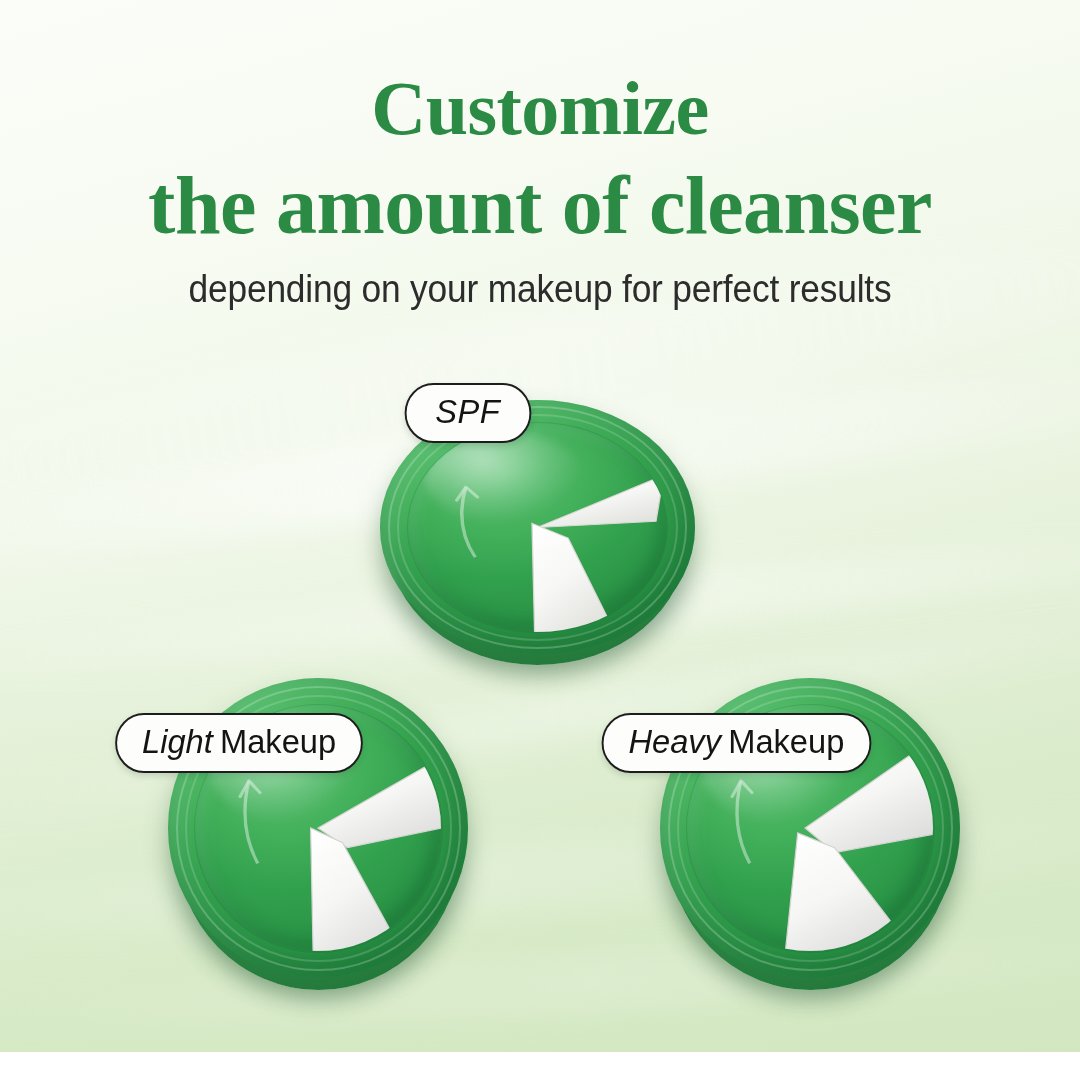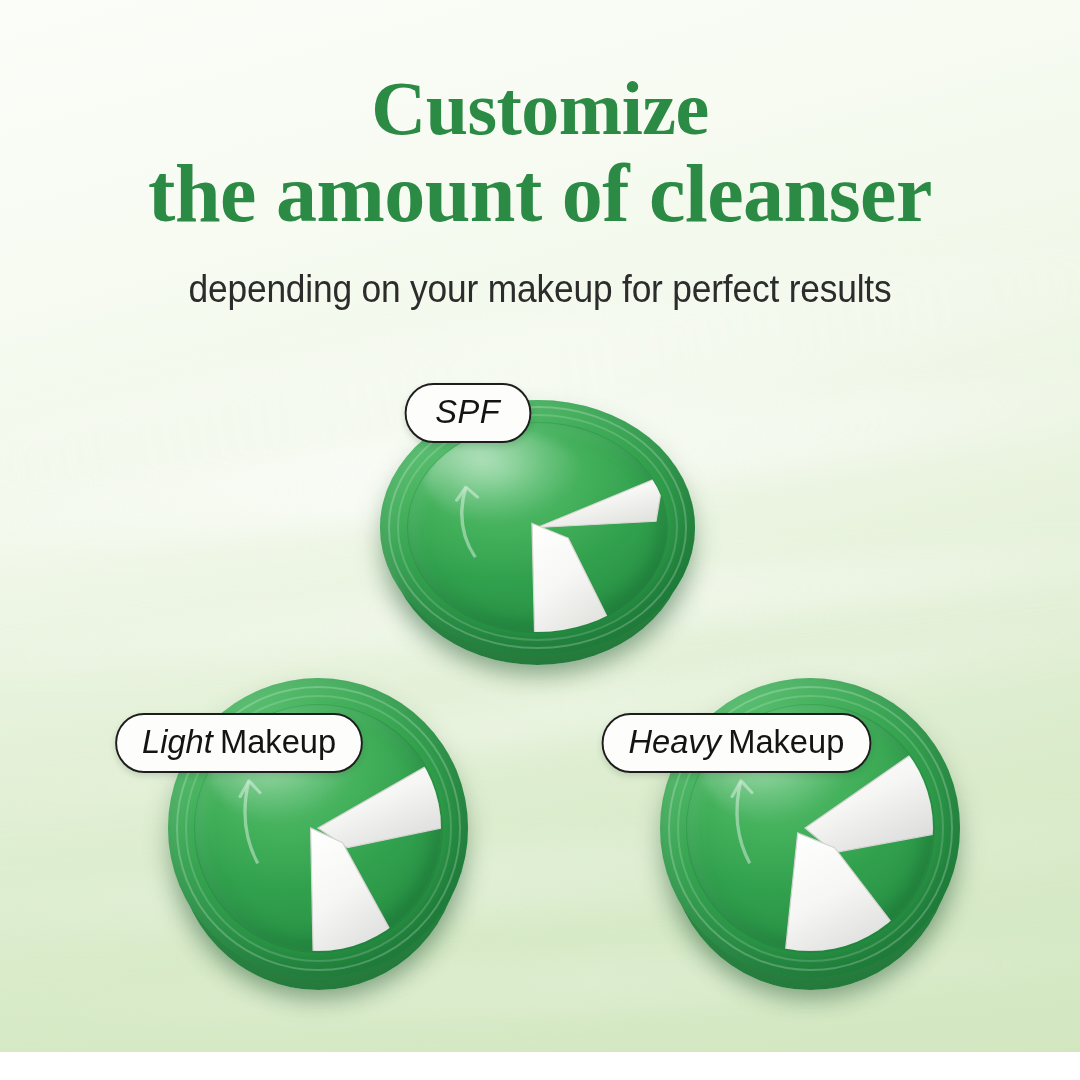--- a/index.html
+++ b/index.html
@@ -58,21 +58,21 @@
     text-align: center;
     font-family: "Liberation Serif", "DejaVu Serif", serif;
     font-weight: bold;
     color: #2b8a44;
     font-size: 76px;
     line-height: 0.97;
     letter-spacing: -0.5px;
     z-index: 6;
   }
   .headline .l1 { display: block; font-size: 76px; }
-  .headline .l2 { display: block; font-size: 82px; margin-top: 8px; }
+  .headline .l2 { display: block; font-size: 82px; margin-top: 20px; }
 
   .subhead {
     position: absolute;
     left: 0; right: 0;
     top: 268px;
     text-align: center;
     font-family: "Liberation Sans", sans-serif;
     color: #2c2c2c;
     font-size: 38px;
     letter-spacing: -0.2px;

